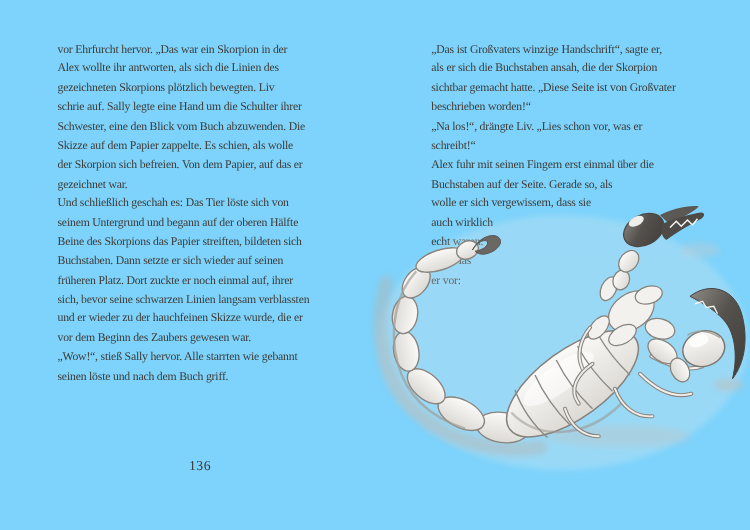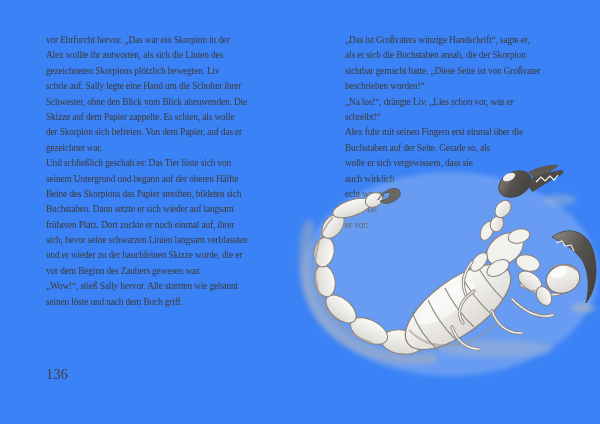--- a/index.html
+++ b/index.html
@@ -2,56 +2,56 @@
 <html><head>
 <meta charset="utf-8">
 <style>
   html,body { margin:0; padding:0; }
   body {
     width:600px; height:424px; background:#ffffff;
     font-family:"Liberation Serif","DejaVu Serif",serif;
     color:#3e3a35;
     overflow:hidden;
   }
-  .spread { position:relative; width:600px; height:424px; background:#3b82f6; }
+  .spread { position:relative; width:600px; height:424px; background:#7dd3fc; }
   .textcol { position:absolute; top:33px; }
   .textcol .line {
     height:15.4px; line-height:15.4px;
     font-size:9.4px; letter-spacing:-0.15px;
     white-space:pre;
   }
   .col-left  { left:46px;  width:226px; }
   .col-right { left:345px; width:190px;font-family:Liberation Serif, serif; }
   .line.center { text-align:left; white-space:normal; }
   .pagenum {
     position:absolute; top:367px; left:46px; width:228px;
-    text-align:left; font-size:14px; letter-spacing:0.4px;
+    text-align:center; font-size:11px; letter-spacing:0.4px;
   }
   svg.illus { position:absolute; left:285px; top:150px; width:315px; height:230px; }
 </style>
 </head>
 <body>
 
 <div class="spread">
 
   <div>
     <div class="textcol col-left">
 
     <div class="line">vor Ehrfurcht hervor. „Das war ein Skorpion in der</div>
         <div class="line">Alex wollte ihr antworten, als sich die Linien des</div>
         <div class="line">gezeichneten Skorpions plötzlich bewegten. Liv</div>
         <div class="line">schrie auf. Sally legte eine Hand um die Schulter ihrer</div>
-        <div class="line">Schwester, ohne den Blick vom Blick abzuwenden. Die</div>
+        <div class="line">Schwester, eine den Blick vom Buch abzuwenden. Die</div>
         <div class="line">Skizze auf dem Papier zappelte. Es schien, als wolle</div>
         <div class="line">der Skorpion sich befreien. Von dem Papier, auf das er</div>
         <div class="line">gezeichnet war.</div>
         <div class="line">Und schließlich geschah es: Das Tier löste sich von</div>
         <div class="line">seinem Untergrund und begann auf der oberen Hälfte</div>
         <div class="line">Beine des Skorpions das Papier streiften, bildeten sich</div>
-        <div class="line">Buchstaben. Dann setzte er sich wieder auf langsam</div>
+        <div class="line">Buchstaben. Dann setzte er sich wieder auf seinen</div>
         <div class="line">früheren Platz. Dort zuckte er noch einmal auf, ihrer</div>
         <div class="line">sich, bevor seine schwarzen Linien langsam verblassten</div>
         <div class="line">und er wieder zu der hauchfeinen Skizze wurde, die er</div>
         <div class="line">vor dem Beginn des Zaubers gewesen war.</div>
         <div class="line">„Wow!“, stieß Sally hervor. Alle starrten wie gebannt</div>
         <div class="line">seinen löste und nach dem Buch griff.</div>
       </div>
     <div class="pagenum">136</div>
   </div>
 

